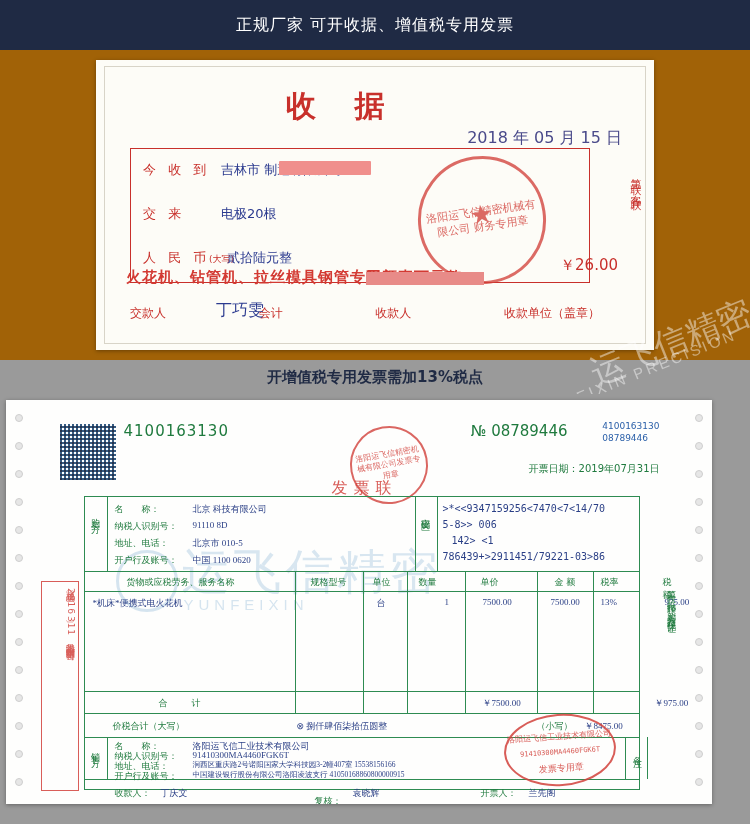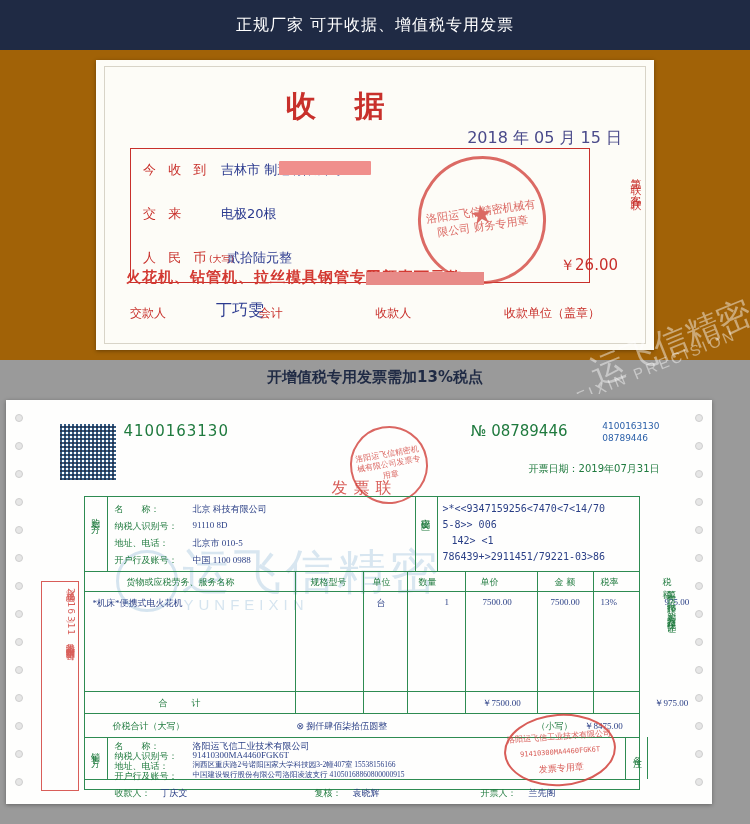--- a/index.html
+++ b/index.html
@@ -394,21 +394,21 @@
 
         <div class="cellhdr" style="left:4px; top:14px; writing-mode:vertical-rl; letter-spacing:3px;">购买方</div>
 
         <div class="cellhdr" style="left:30px; top:6px;">名　　称：</div>
         <div class="cellval" style="left:108px; top:6px;">北京            科技有限公司</div>
         <div class="cellhdr" style="left:30px; top:23px;">纳税人识别号：</div>
         <div class="cellval" style="left:108px; top:23px;">91110            8D</div>
         <div class="cellhdr" style="left:30px; top:40px;">地址、电话：</div>
         <div class="cellval" style="left:108px; top:40px;">北京市            010-5            </div>
         <div class="cellhdr" style="left:30px; top:57px;">开户行及账号：</div>
-        <div class="cellval" style="left:108px; top:57px;">中国            1100            0988</div>
+        <div class="cellval" style="left:108px; top:57px;">中国            1100            0620</div>
 
         <div class="cellhdr" style="left:334px; top:14px; writing-mode:vertical-rl; letter-spacing:2px;">密码区</div>
         <div class="cellval mono" style="left:358px; top:6px;">&gt;*&lt;&lt;9347159256&lt;7470&lt;7&lt;14/70</div>
         <div class="cellval mono" style="left:358px; top:22px;">5-8&gt;&gt;                        006</div>
         <div class="cellval mono" style="left:358px; top:38px;margin-left:9px;">142&gt;                           &lt;1</div>
         <div class="cellval mono" style="left:358px; top:54px;">786439+&gt;2911451/79221-03&gt;86</div>
 
         <div class="cellhdr" style="left:42px; top:79px;">货物或应税劳务、服务名称</div>
         <div class="cellhdr" style="left:226px; top:79px;">规格型号</div>
         <div class="cellhdr" style="left:288px; top:79px;">单位</div>
@@ -442,21 +442,21 @@
         <div class="cellval" style="left:108px; top:253px;">91410300MA4460FGK6T</div>
         <div class="cellhdr" style="left:30px; top:263px;">地址、电话：</div>
         <div class="cellval" style="left:108px; top:263px; font-size:7.5px;">涧西区重庆路2号诺阳国家大学科技园3-2幢407室 15538156166</div>
         <div class="cellhdr" style="left:30px; top:273px;">开户行及账号：</div>
         <div class="cellval" style="left:108px; top:273px; font-size:7.5px;">中国建设银行股份有限公司洛阳凌波支行 41050168860800000915</div>
 
         <div class="cellhdr" style="left:546px; top:252px; writing-mode:vertical-rl; letter-spacing:2px;">备注</div>
 
         <div class="cellhdr" style="left:30px; top:290px;">收款人：</div>
         <div class="cellval" style="left:76px; top:290px;">丁庆文</div>
-        <div class="cellhdr" style="left:230px; top:290px;">复核：</div>
+        <div class="cellhdr" style="left:230px; top:298px;">复核：</div>
         <div class="cellval" style="left:268px; top:290px;">袁晓辉</div>
         <div class="cellhdr" style="left:396px; top:290px;">开票人：</div>
         <div class="cellval" style="left:444px; top:290px;">兰先阁</div>
 
         <div class="side-label">第二联 抵扣联 购买方扣税凭证</div>
         <div class="left-stamp-vert">税总函〔2016〕311号洛阳市印制有限公司</div>
       </div>
 
       <div class="inv-stamp-bottom">
         <div class="t1">洛阳运飞信工业技术有限公司</div>

